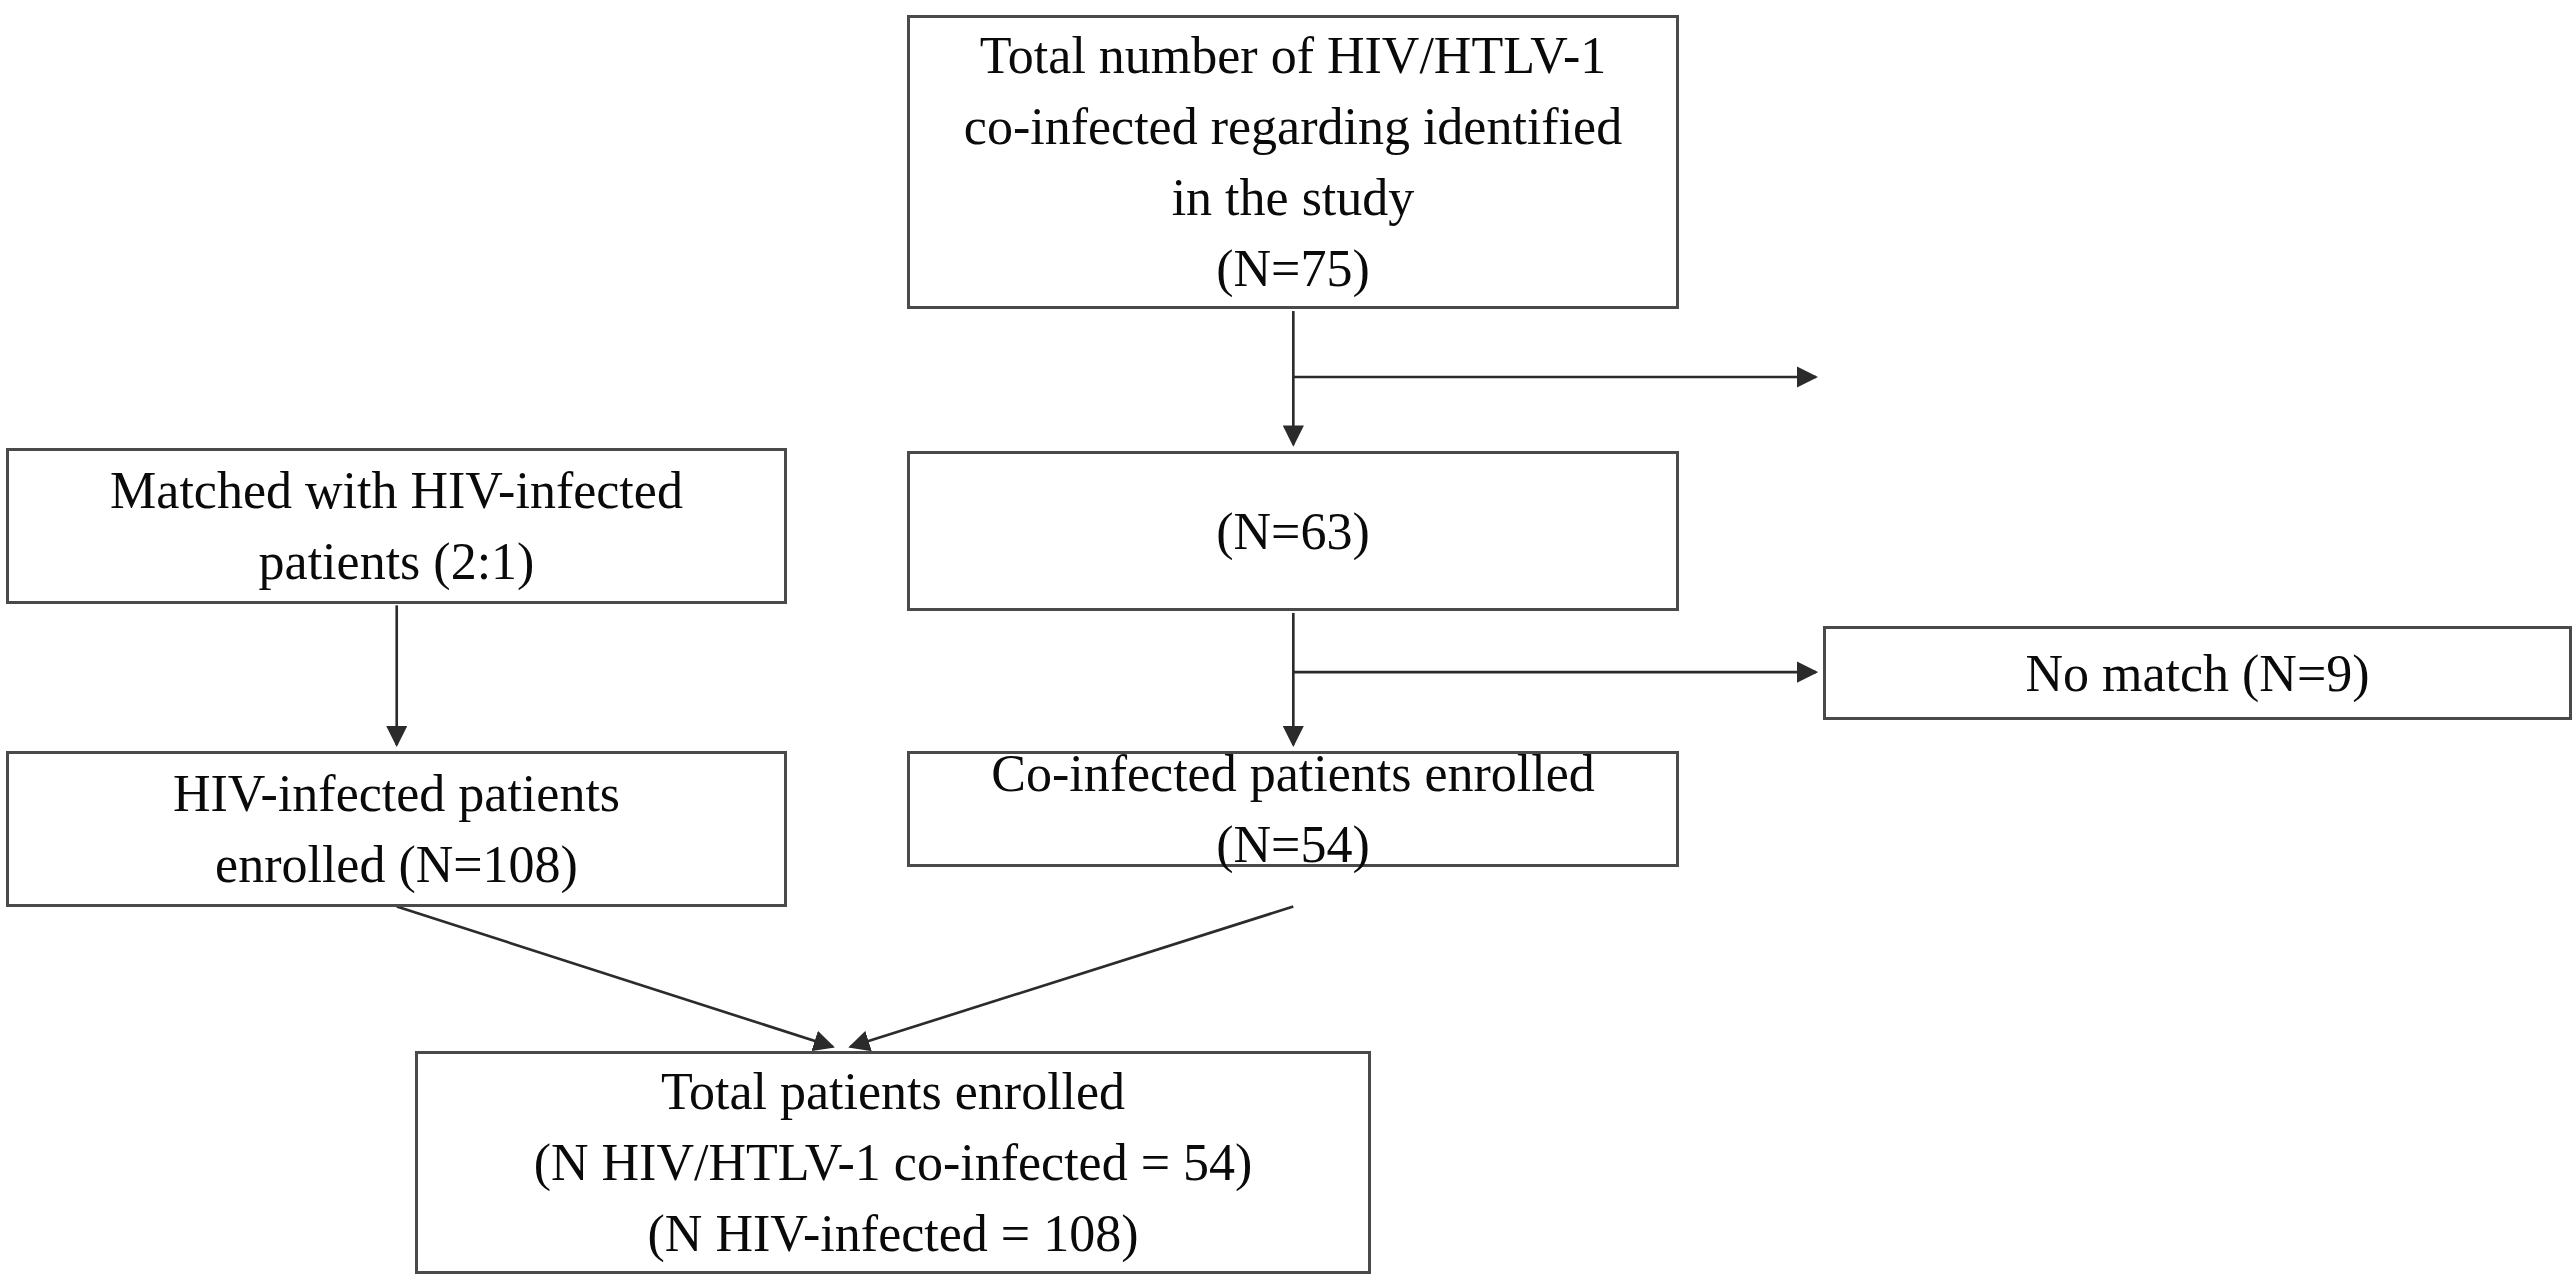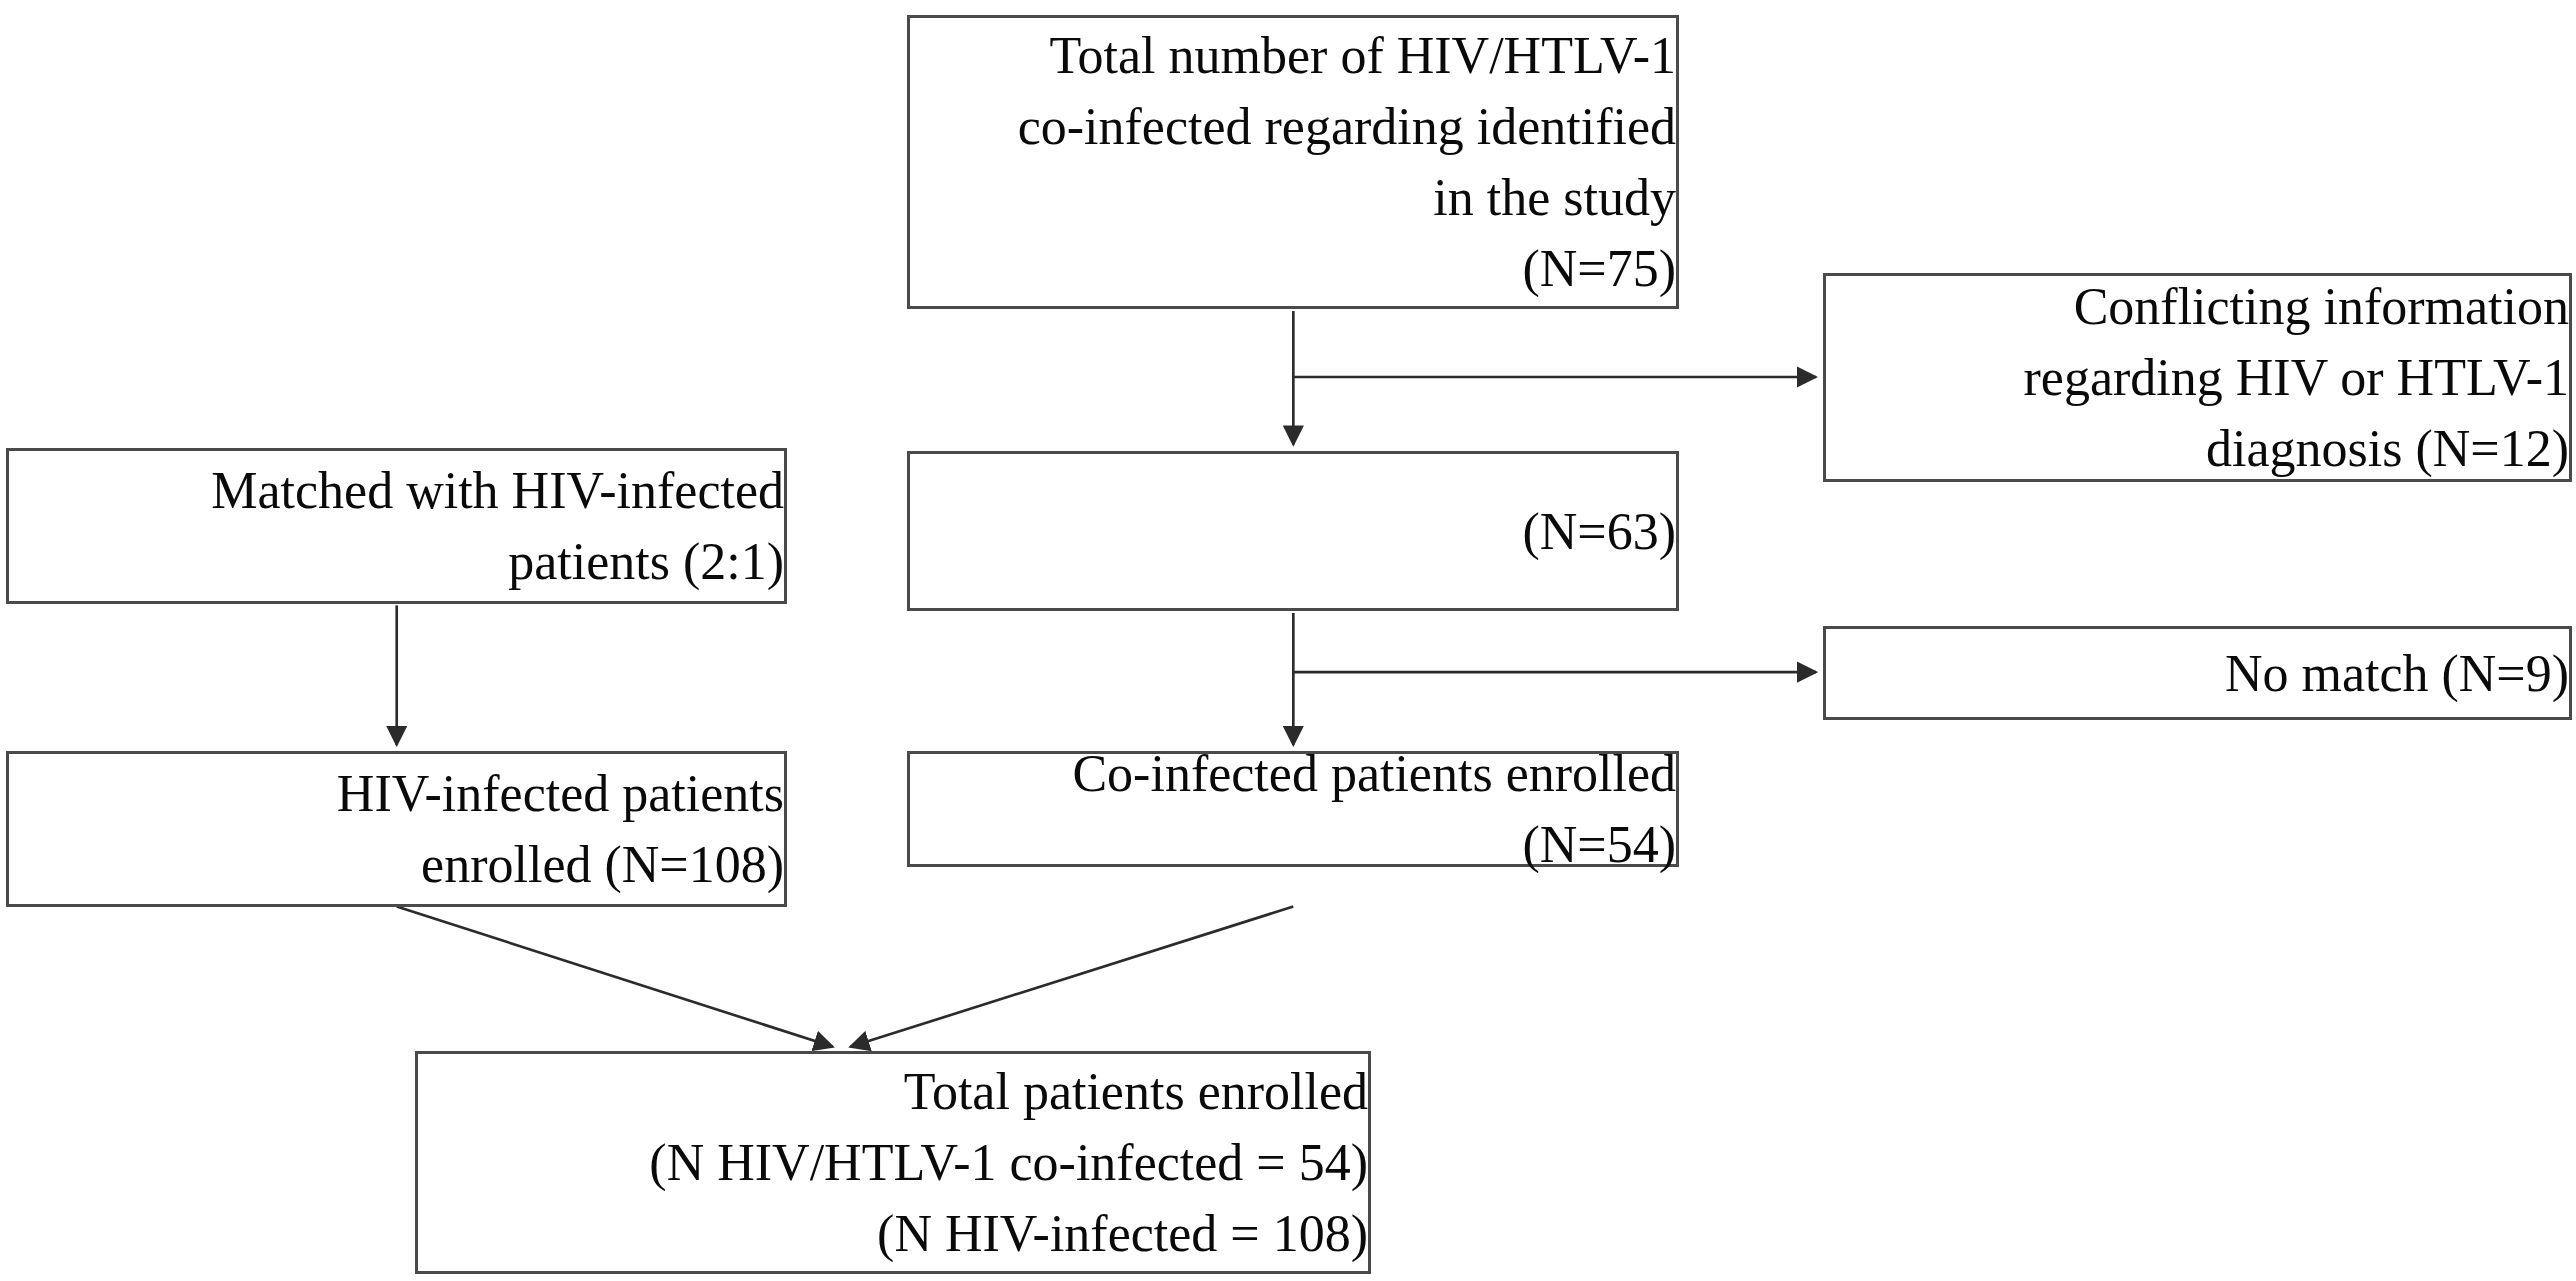--- a/index.html
+++ b/index.html
@@ -11,21 +11,21 @@
     color:#0a0a0a;
     overflow:hidden;
   }
   svg.arrows { position:absolute; left:0; top:0; z-index:1; }
   .box {
     position:absolute; z-index:2;
     box-sizing:border-box;
     border:3px solid #4a4a4a;
     background:#ffffff;
     display:flex; flex-direction:column;
-    justify-content:center; align-items:flex-end;
+    justify-content:center; align-items:center;
     text-align:center;
   }
   .box .line {
     font-size:52px;
     line-height:71px;
     white-space:nowrap;
   }
   #b-top      { left:907px; top:15px;   width:772px; height:294px; }
   #b-conflict { left:1823px; top:273px;  width:749px;  height:209px; }
   #b-matched  { left:6px;    top:448px;  width:781px; height:156px; }
@@ -55,25 +55,20 @@
     <line x1="1705" y1="1195" x2="1121" y2="1380" stroke="#2b2b2b" stroke-width="3.5" marker-end="url(#ah)"></line>
   </svg>
 
   <div class="box" id="b-top">
     <div class="line">Total number of HIV/HTLV-1</div>
     <div class="line">co-infected regarding identified</div>
     <div class="line">in the study</div>
     <div class="line">(N=75)</div>
   </div>
 
-  <div class="box" id="b-conflict">
-    <div class="line">Conflicting information</div>
-    <div class="line">regarding HIV or HTLV-1</div>
-    <div class="line">diagnosis (N=12)</div>
-  </div>
 
   <div class="box" id="b-matched">
     <div class="line">Matched with HIV-infected</div>
     <div class="line">patients (2:1)</div>
   </div>
 
   <div class="box" id="b-met">
     <div class="line">(N=63)</div>
   </div>
 

